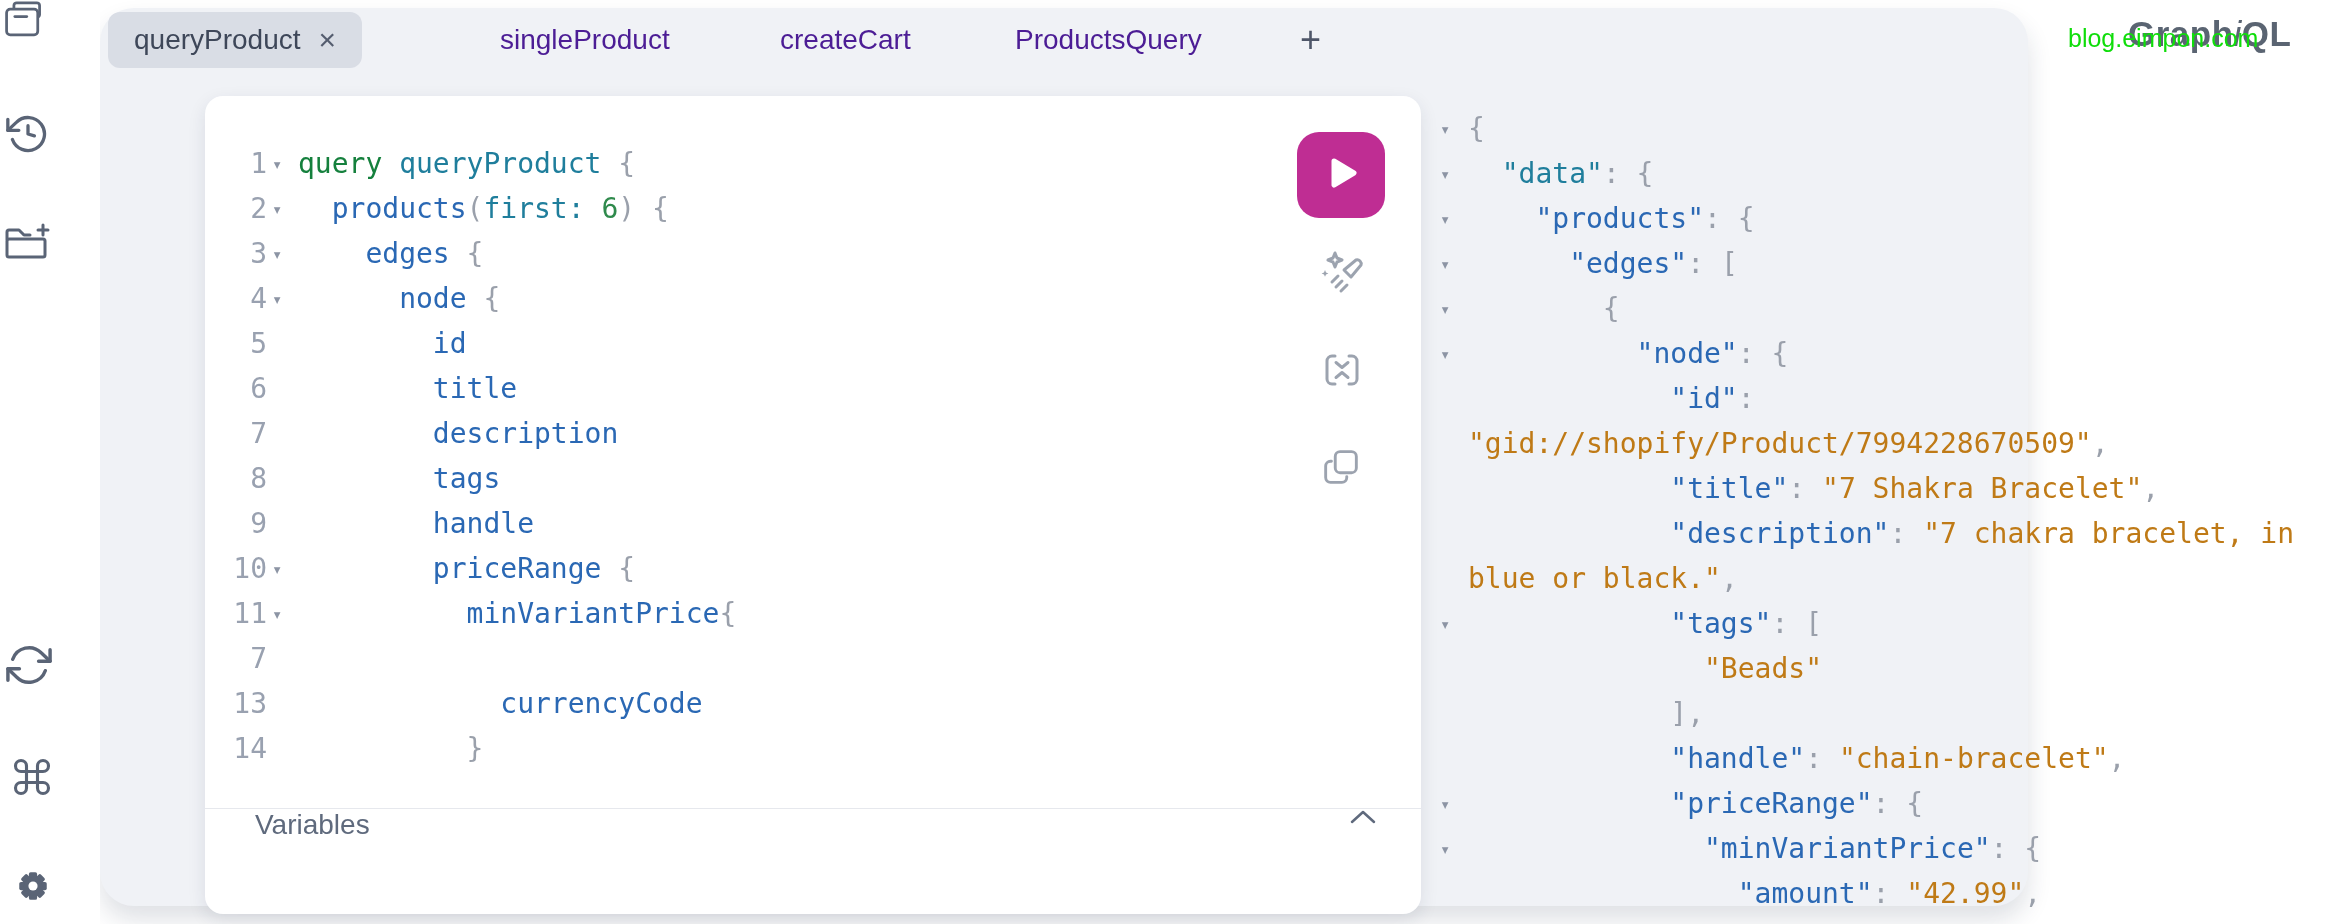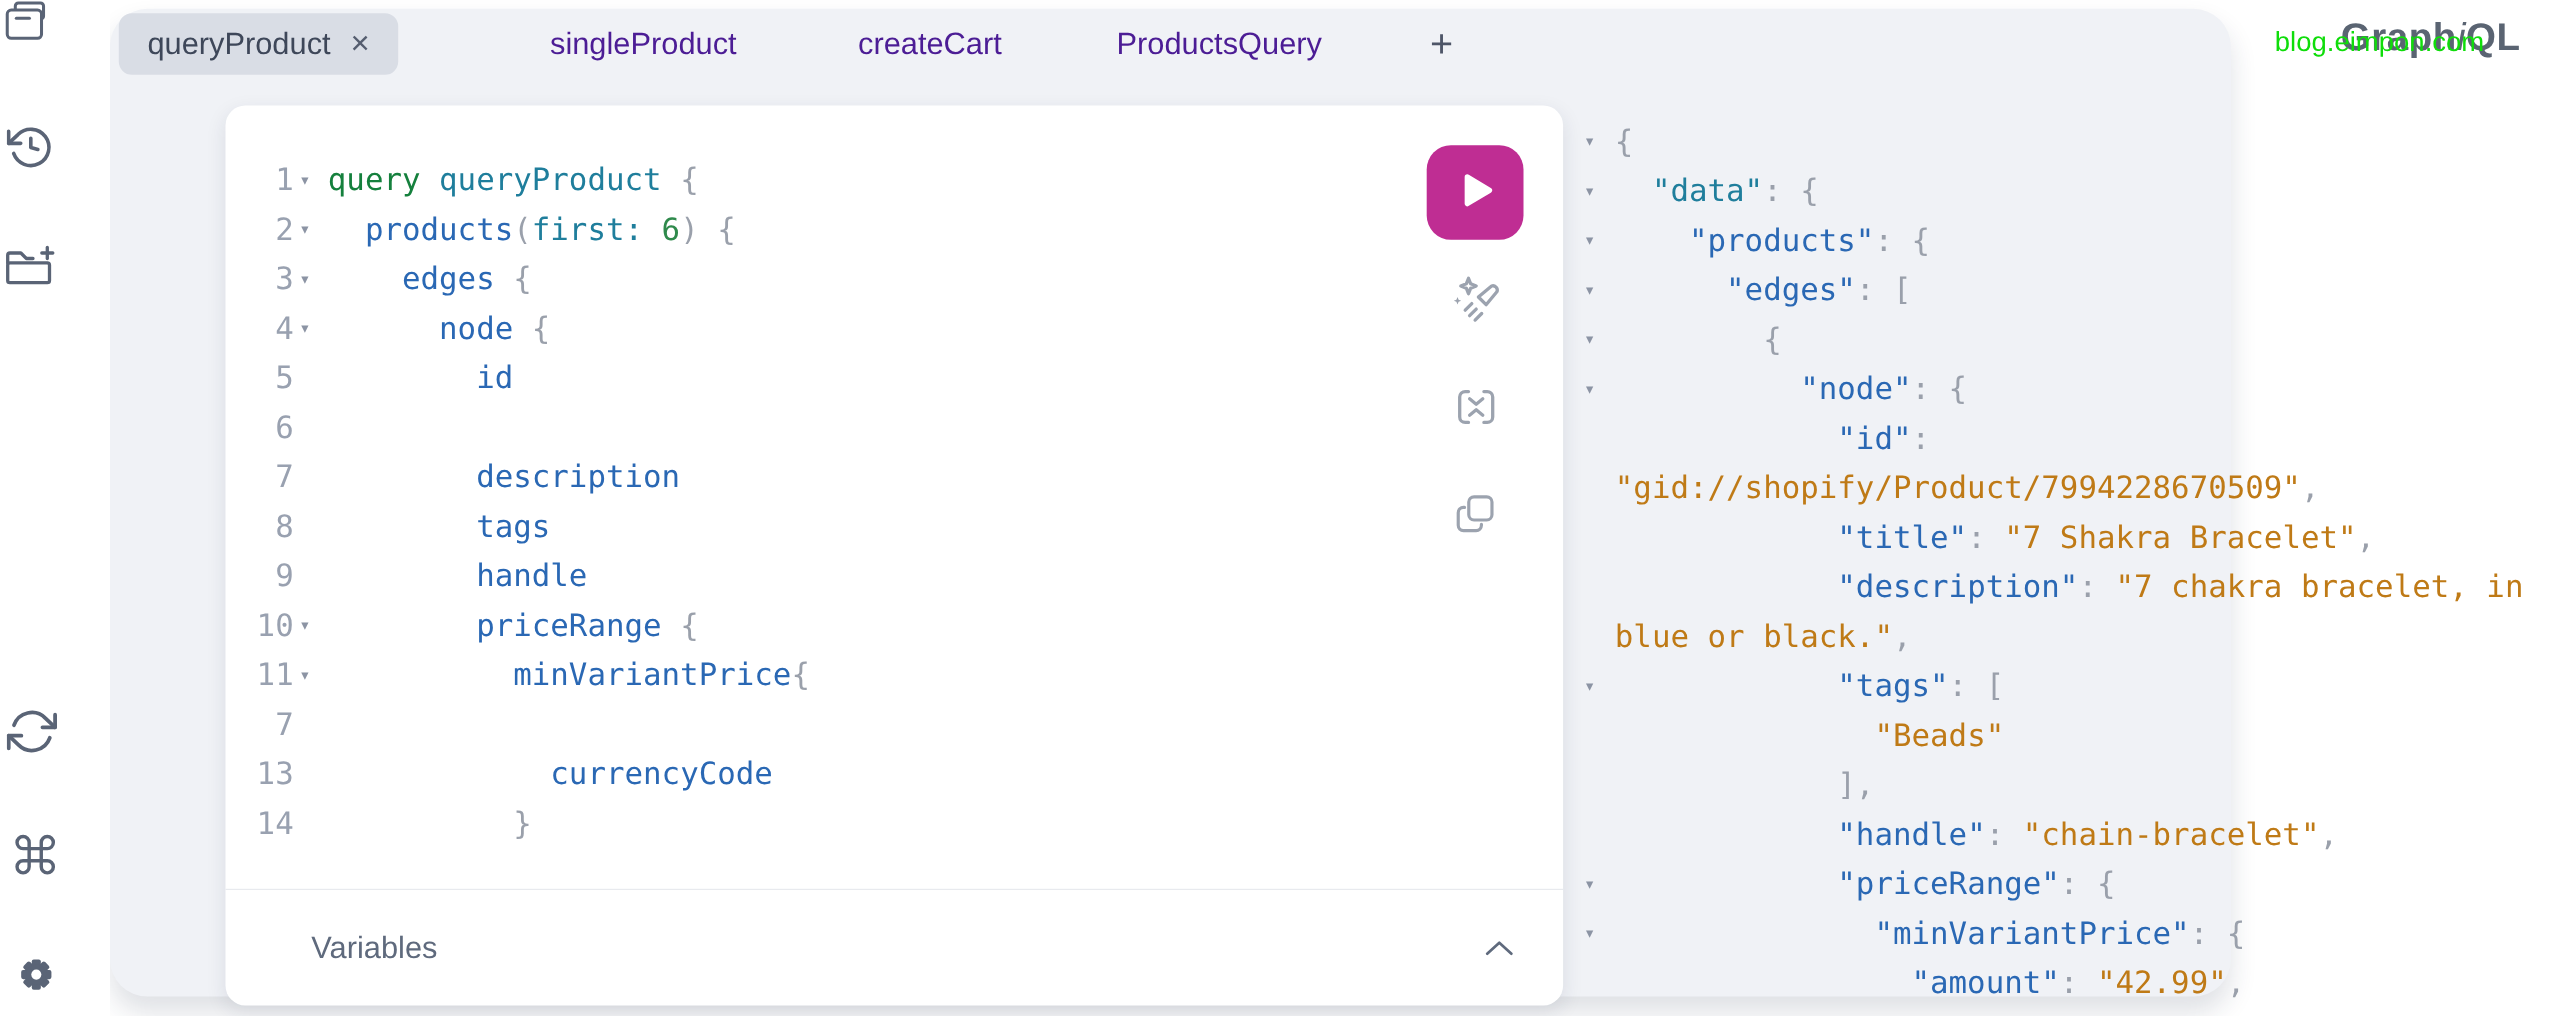--- a/index.html
+++ b/index.html
@@ -48,22 +48,22 @@
   .t-punc{color:#9AA0AB;}
   .t-str{color:#BF7A16;}
   .t-pl{color:#6B7280;}
   
   .exec-btn{position:absolute;left:1092px;top:36px;width:88px;height:86px;border-radius:22px;
     display:flex;align-items:center;justify-content:center;cursor:pointer;}
   .tool-btn{position:absolute;left:1113px;width:48px;height:48px;cursor:pointer;}
   .tool-btn svg{display:block;}
   
   .var-divider{position:absolute;left:0;right:0;top:712px;height:1px;background:#E6E8ED;}
-  .var-row{position:absolute;left:0;right:0;top:713px;height:105px;display:flex;align-items:center;
-    justify-content:space-between;padding:0 44px 0 50px;box-sizing:border-box;margin-left:28px;}
+  .var-row{position:absolute;left:0;right:0;top:713px;height:105px;display:flex;align-items:flex-start;
+    justify-content:space-between;padding:0 44px 0 50px;box-sizing:border-box;}
   .var-label{font-size:28px;color:#5F6A7D;}
   .chev{cursor:pointer;display:flex;align-items:center;}
   
   .response{position:absolute;left:1338px;top:98px;width:1000px;}
   .rline{position:relative;padding-left:30px;height:45px;line-height:45px;white-space:pre;
     font-family:"DejaVu Sans Mono",monospace;font-size:28px;}
   .rfold{position:absolute;left:2px;top:1px;font-size:17px;color:#8C94A4;cursor:pointer;}
 </style>
 </head>
 <body>
@@ -171,20 +171,21 @@
           <span class="codetext"><span class="t-pl">      </span><span class="t-prop">node</span><span class="t-pl"> </span><span class="t-punc">{</span></span>
         </div>
         <div class="cm-line">
           <span class="gutter">5</span>
           <span class="foldcell"></span>
           <span class="codetext"><span class="t-pl">        </span><span class="t-prop">id</span></span>
         </div>
         <div class="cm-line">
           <span class="gutter">6</span>
           <span class="foldcell"></span>
+          <span class="codetext"><span class="t-pl">        </span><span class="t-prop">title</span></span>
         </div>
         <div class="cm-line">
           <span class="gutter">7</span>
           <span class="foldcell"></span>
           <span class="codetext"><span class="t-pl">        </span><span class="t-prop">description</span></span>
         </div>
         <div class="cm-line">
           <span class="gutter">8</span>
           <span class="foldcell"></span>
           <span class="codetext"><span class="t-pl">        </span><span class="t-prop">tags</span></span>

